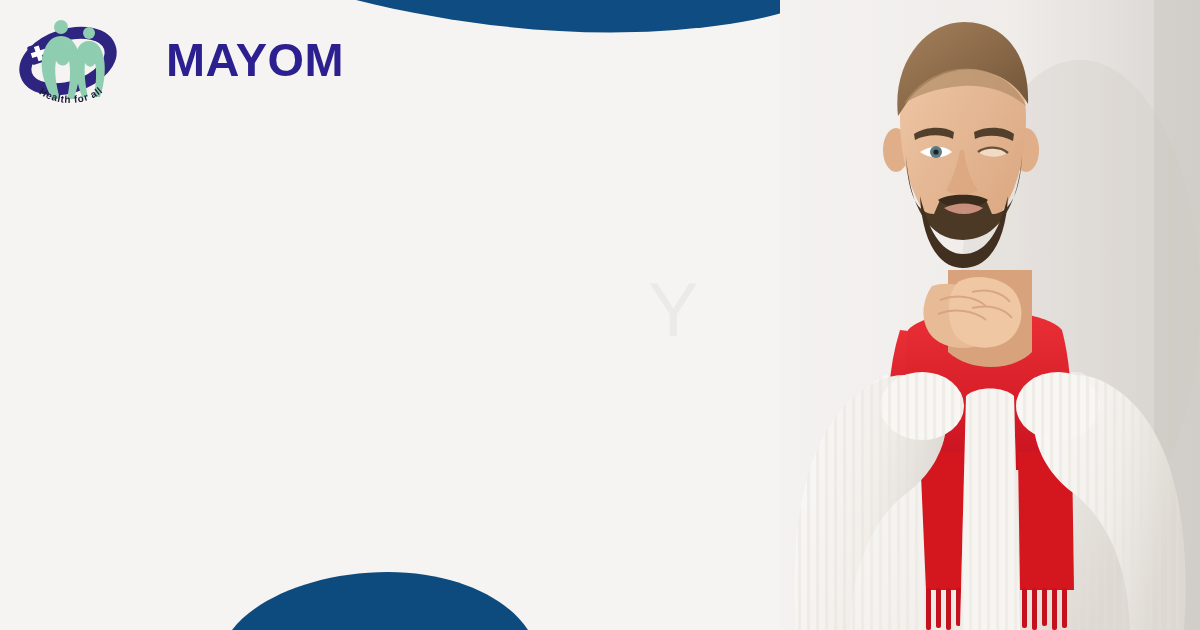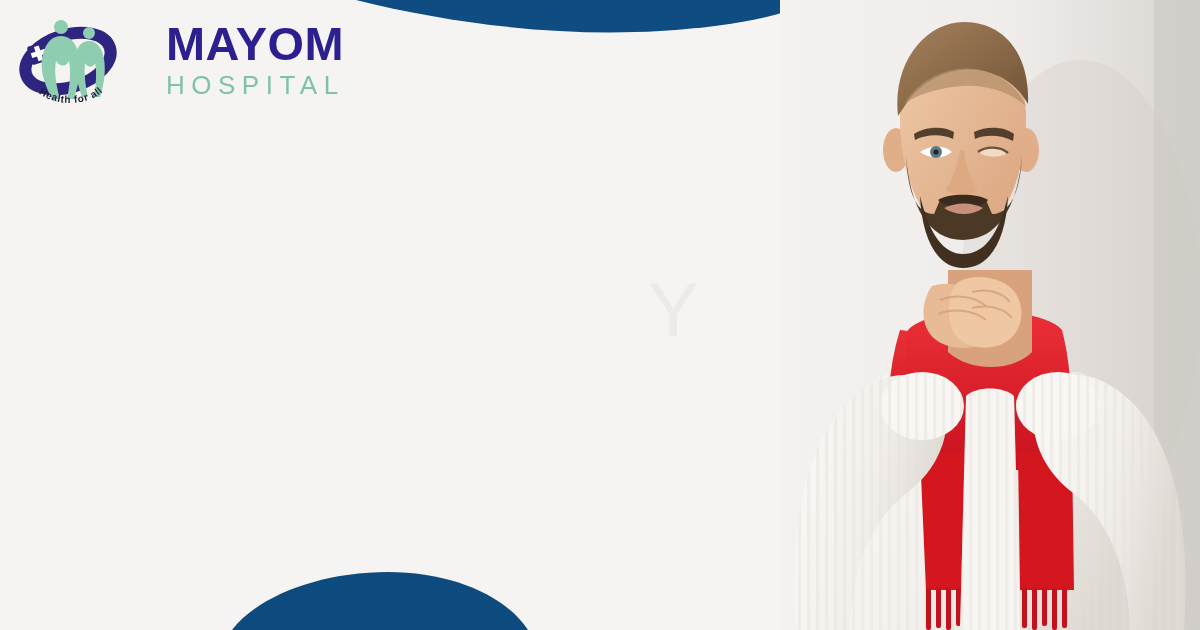--- a/index.html
+++ b/index.html
@@ -248,20 +248,19 @@
         <circle cx="80" cy="46" r="5"></circle>
       </g>
 
       <path id="tagArc" d="M 16 72 A 40 26 0 0 0 92 72" fill="none"></path>
       <text font-family="'Liberation Sans','DejaVu Sans',sans-serif" font-size="10" font-weight="bold" fill="#1b1b3a" letter-spacing="0.6">
         <textPath href="#tagArc" startOffset="12%">Health for all</textPath>
       </text>
     </svg>
     <div class="logo-word">
       <span class="logo-name">MAYOM</span>
-      <span class="logo-sub">HOSPITAL</span>
     </div>
   </div>
 
   <div class="watermark">Y</div>
 
 
 </div>
 
 </body></html>

